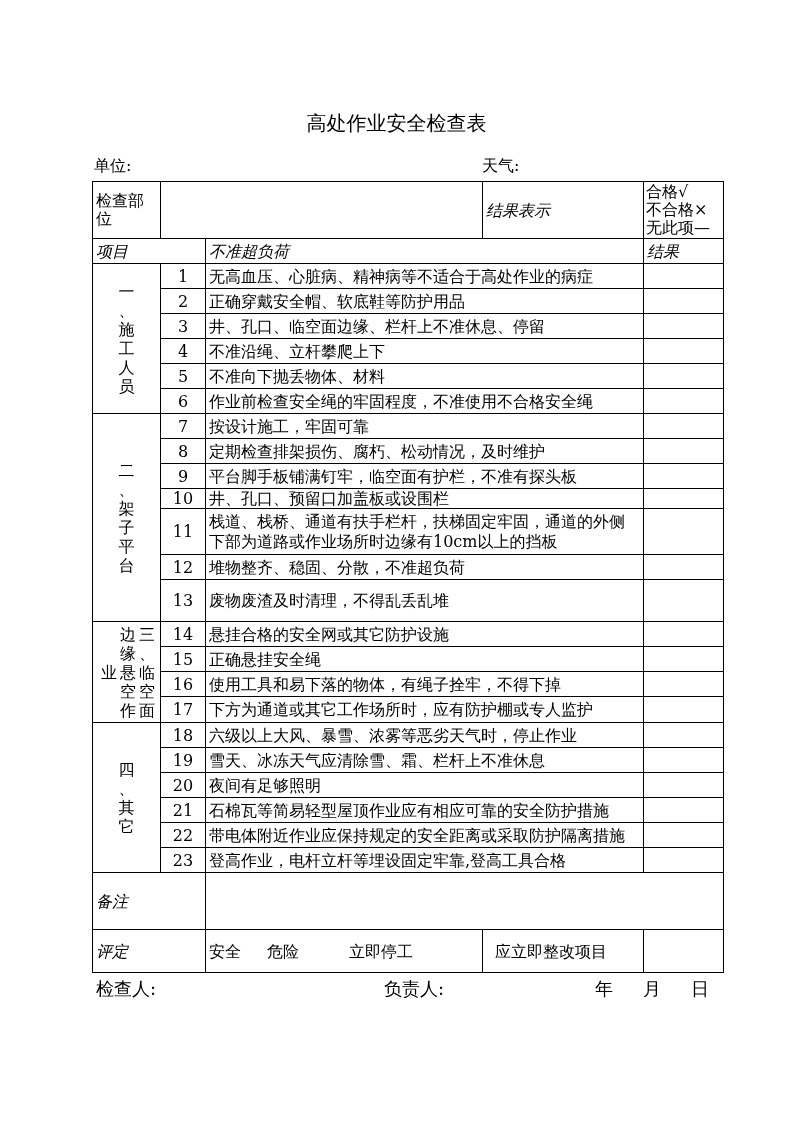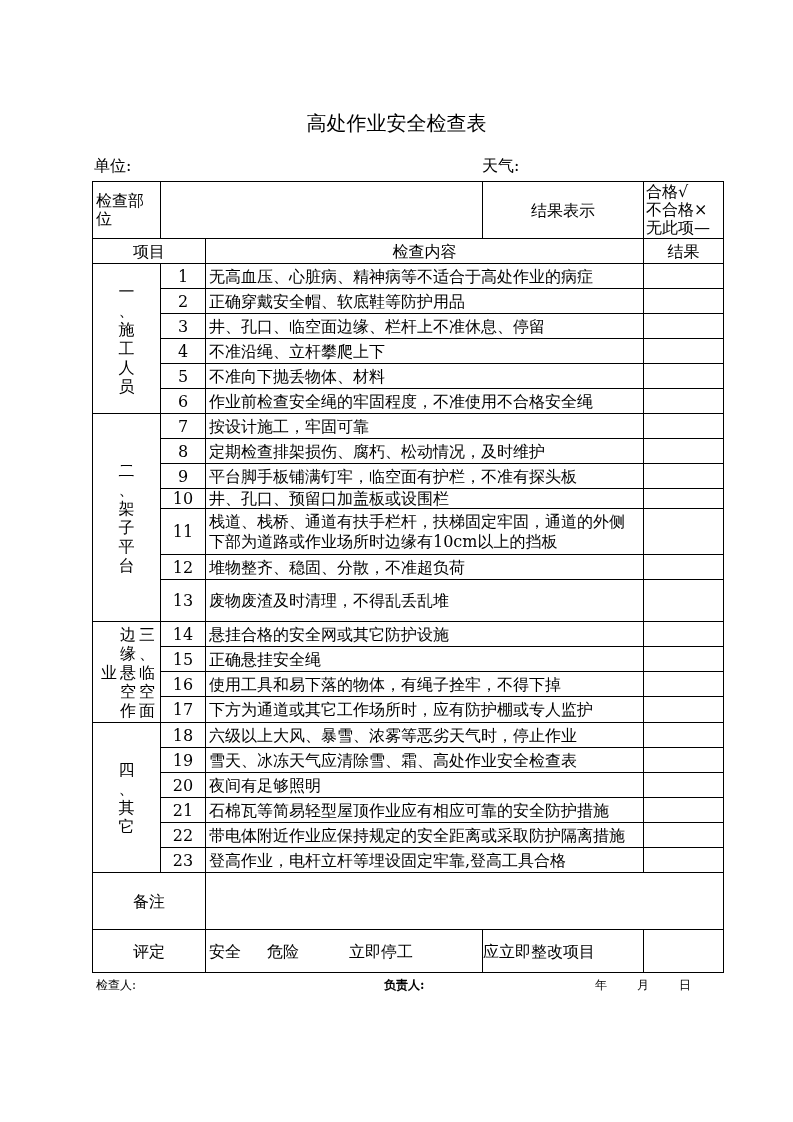--- a/index.html
+++ b/index.html
@@ -3,30 +3,30 @@
 <meta charset="utf-8">
 <style>
   html, body { margin: 0; padding: 0; background: #ffffff; }
   body { width: 793px; height: 1122px; position: relative; font-family: "DejaVu Serif", "Liberation Serif", serif; color: #000; }
   .title { position: absolute; top: 110px; left: 0; width: 793px; text-align: center; font-size: 20px; }
   .meta { position: absolute; top: 156px; font-size: 16px; }
   .unit { left: 94px; }
   .weather { left: 482px; }
   table.sheet { position: absolute; left: 92px; top: 181px; width: 631px; border-collapse: collapse; table-layout: fixed; font-size: 16px; }
   table.sheet td { border: 1px solid #000; padding: 0 3px; vertical-align: middle; line-height: 19px; }
-  .c { text-align: center; }
+  .c { text-align: left; font-style: italic; }
   .l { text-align: left; }
   .num { text-align: center; font-family: "DejaVu Serif", "Liberation Serif", serif; }
   .vtext { text-align: center; line-height: 20px; }
   .vtext span { display: block; }
   .sec3 { position: relative; height: 98px; }
   .sec3 .col { position: absolute; top: 2px; display: flex; flex-direction: column; line-height: 19px; }
-  .footer { position: absolute; top: 977px; font-size: 12px; }
+  .footer { position: absolute; top: 977px; font-size: 18px; }
   .inspector { left: 96px; }
-  .responsible { left: 384px; font-weight: bold; }
+  .responsible { left: 384px; }
   .date { left: 576px; word-spacing: 0; margin-left: 19px; }
   .date span { margin-right: 30px; }
 </style>
 </head>
 <body>
 
 <div class="title">高处作业安全检查表</div>
 <div class="meta unit">单位:</div>
 <div class="meta weather">天气:</div>
 
@@ -45,21 +45,21 @@
     <td colspan="3"></td>
     <td class="c" style="width:auto">结果表示</td>
     <td class="l" style="line-height:18px;padding:0 2px">
       <div>合格√</div>
       <div>不合格×</div>
       <div>无此项—</div>
     </td>
   </tr>
   <tr style="height:25px">
     <td colspan="2" class="c">项目</td>
-    <td colspan="3" class="c">检查内容</td>
+    <td colspan="3" class="c">不准超负荷</td>
     <td class="c">结果</td>
   </tr>
 
   <tr style="height:25px">
     <td rowspan="6" class="vtext">
       <span>一</span>
           <span>、</span>
           <span>施</span>
           <span>工</span>
           <span>人</span>
@@ -187,21 +187,21 @@
           <span>、</span>
           <span>其</span>
           <span>它</span>
     </td>
     <td class="num">18</td>
     <td colspan="3" class="l">六级以上大风、暴雪、浓雾等恶劣天气时，停止作业</td>
     <td></td>
   </tr>
   <tr style="height:25px">
     <td class="num">19</td>
-    <td colspan="3" class="l">雪天、冰冻天气应清除雪、霜、高处作业安全检查表</td>
+    <td colspan="3" class="l">雪天、冰冻天气应清除雪、霜、栏杆上不准休息</td>
     <td></td>
   </tr>
   <tr style="height:25px">
     <td class="num">20</td>
     <td colspan="3" class="l">夜间有足够照明</td>
     <td></td>
   </tr>
   <tr style="height:25px">
     <td class="num">21</td>
     <td colspan="3" class="l">石棉瓦等简易轻型屋顶作业应有相应可靠的安全防护措施</td>
@@ -221,21 +221,21 @@
   <tr style="height:57px">
     <td colspan="2" class="c">备注</td>
     <td colspan="4"></td>
   </tr>
 
   <tr style="height:43px">
     <td colspan="2" class="c">评定</td>
     <td colspan="2" class="l">
       <span style="display:inline-block;width:58px">安全</span><span style="display:inline-block;width:82px">危险</span><span>立即停工</span>
     </td>
-    <td class="l" style="padding-left:0">应立即整改项目</td>
+    <td class="l" style="padding-left:12px">应立即整改项目</td>
     <td></td>
   </tr>
 </tbody>
   </table>
 
 <div class="footer inspector">检查人:</div>
 <div class="footer responsible">负责人:</div>
 <div class="footer date">
   <span>年</span><span>月</span><span>日</span>
 </div>

